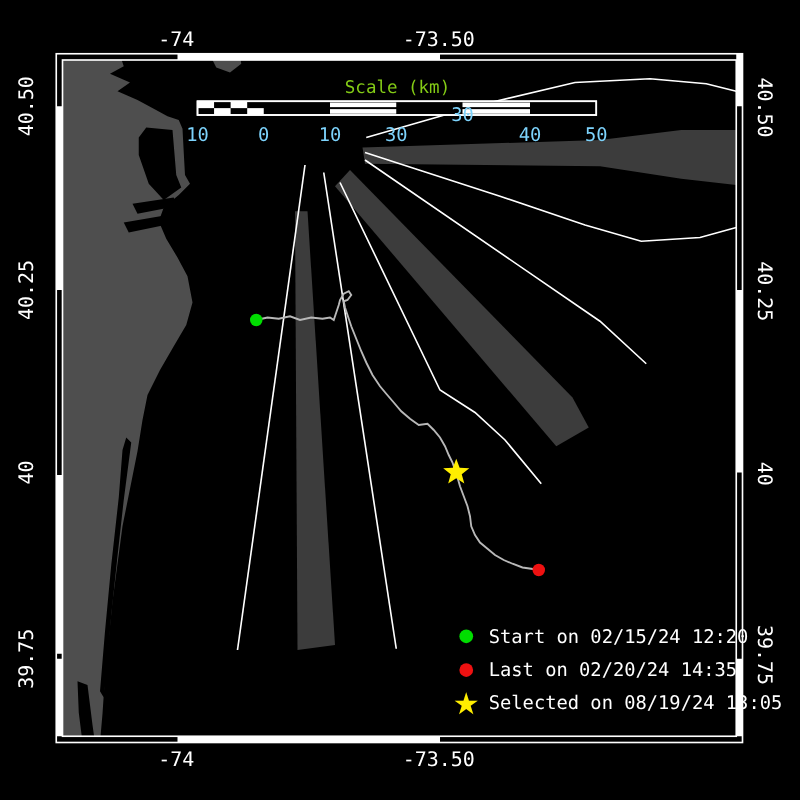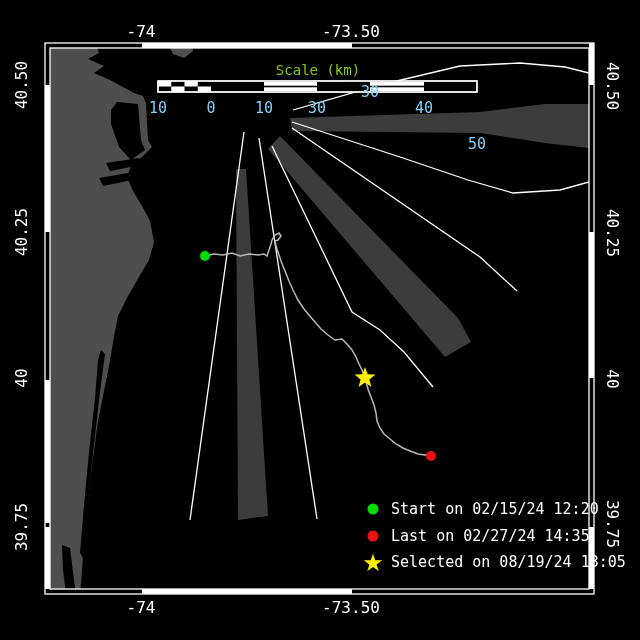--- a/index.html
+++ b/index.html
@@ -88,30 +88,30 @@
   <div class="lbl rot-right" style="left:612px;top:379px;">40</div>
   <div class="lbl rot-right" style="left:612px;top:524px;">39.75</div>
 
   <div class="scale-title" style="left:318px;top:70px;">Scale (km)</div>
   <div class="scale-lbl" style="left:158px;top:108px;">10</div>
   <div class="scale-lbl" style="left:211px;top:108px;">0</div>
   <div class="scale-lbl" style="left:264px;top:108px;">10</div>
   <div class="scale-lbl" style="left:317px;top:108px;">30</div>
   <div class="scale-lbl" style="left:370px;top:92px;">30</div>
   <div class="scale-lbl" style="left:424px;top:108px;">40</div>
-  <div class="scale-lbl" style="left:477px;top:108px;margin-top:36px;">50</div>
+  <div class="scale-lbl" style="left:477px;top:108px;">50</div>
 
   <div class="legend">
     <div class="legend-row">
       <span class="legend-marker dot" style="left:373px;top:509px;background:#00dd00;"></span>
       <span class="legend-label" style="left:391px;top:509px;">Start on 02/15/24 12:20</span>
     </div>
     <div class="legend-row">
       <span class="legend-marker dot" style="left:373px;top:536px;background:#ee1111;"></span>
-      <span class="legend-label" style="left:391px;top:536px;">Last on 02/27/24 14:35</span>
+      <span class="legend-label" style="left:391px;top:536px;">Last on 02/20/24 14:35</span>
     </div>
     <div class="legend-row">
       <span class="legend-marker legend-star" style="left:373px;top:563px;">★</span>
       <span class="legend-label" style="left:391px;top:562px;">Selected on 08/19/24 13:05</span>
     </div>
   </div>
 
 </div>
 
 </body></html>

